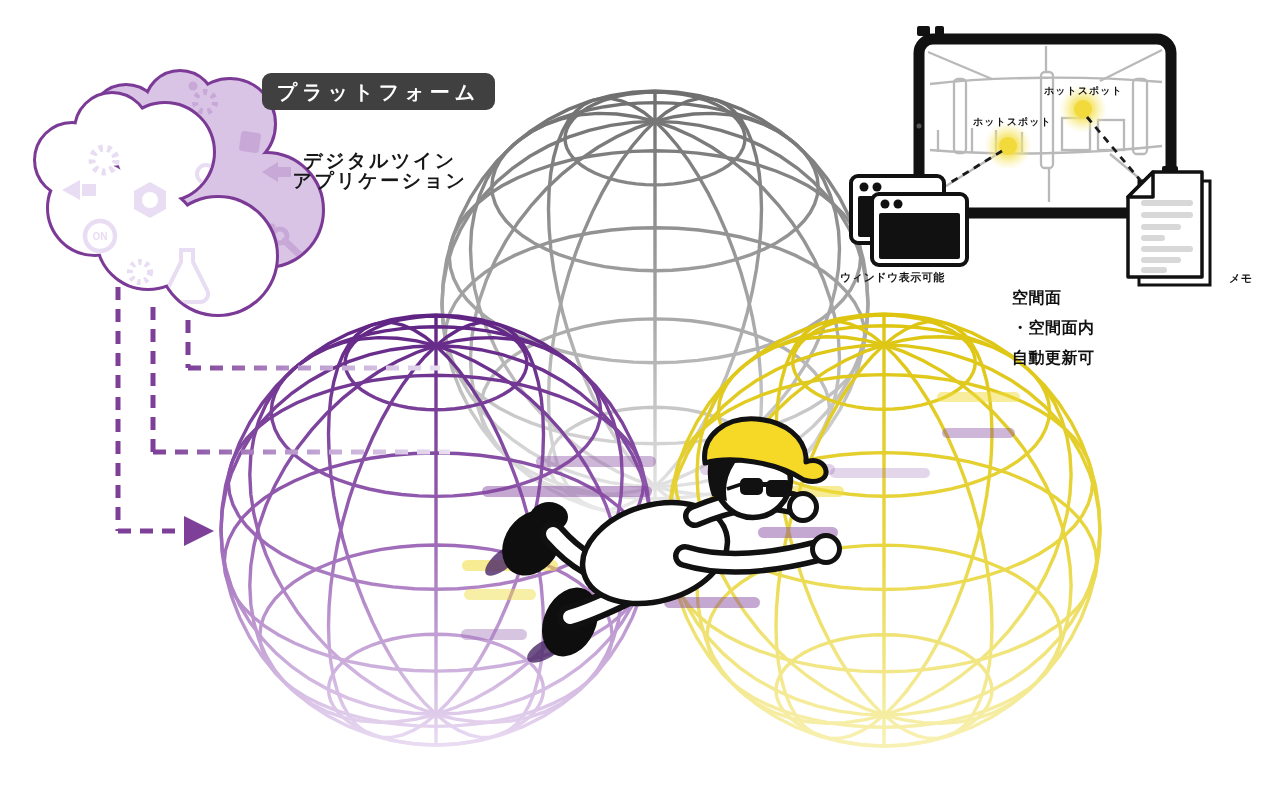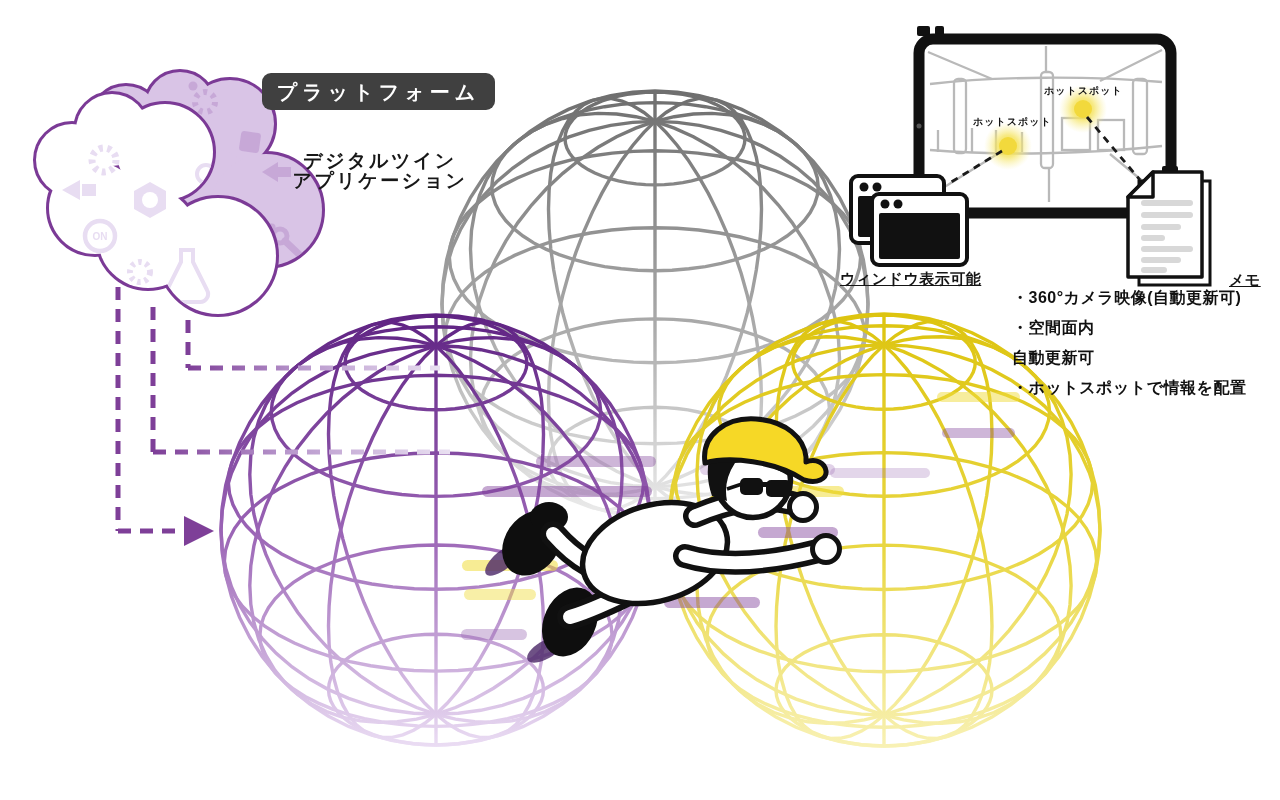--- a/index.html
+++ b/index.html
@@ -6,21 +6,21 @@
   #stage{position:relative;width:1280px;height:800px;overflow:hidden;background:#fff;
          font-family:"Liberation Sans","DejaVu Sans",sans-serif;}
   #art{position:absolute;left:0;top:0;}
   .txt{position:absolute;color:#151515;font-weight:700;white-space:nowrap;}
   .badge{position:absolute;left:262px;top:73px;width:233px;height:37px;border-radius:9px;
          background:#404040;color:#fff;font-size:20px;font-weight:700;letter-spacing:5px;
          text-align:center;line-height:38px;}
   .subtitle{position:absolute;width:226px;text-align:center;font-size:19px;font-weight:700;
             letter-spacing:2.5px;color:#171717;}
   .hotspot-label{font-size:10px;letter-spacing:1px;}
-  .small-caption{font-size:15px;letter-spacing:0.5px;text-decoration:underline;}
+  .small-caption{font-size:11px;letter-spacing:0.5px;}
   .info{position:absolute;left:1012px;top:288px;}
   .info div{font-size:16px;font-weight:700;color:#111;letter-spacing:0.5px;margin-bottom:9px;
             white-space:nowrap;}
 </style>
 </head>
 <body>
 
 <div id="stage">
 
 <svg id="art" width="1280" height="800" viewBox="0 0 1280 800">
@@ -312,19 +312,18 @@
 <div class="badge">プラットフォーム</div>
 <div class="subtitle" style="left:267px;top:124px;margin-top:24px;">デジタルツイン</div>
 <div class="subtitle" style="left:267px;top:168px;">アプリケーション</div>
 
 <div class="txt hotspot-label" style="left:973px;top:115px;">ホットスポット</div>
 <div class="txt hotspot-label" style="left:1044px;top:84px;">ホットスポット</div>
 <div class="txt small-caption" style="left:840px;top:270px;">ウィンドウ表示可能</div>
 <div class="txt small-caption" style="left:1229px;top:271px;">メモ</div>
 
 <div class="info">
-  <div>・360°カメラ映像(自動更新可)</div>
+  <div>空間面</div>
   <div>・空間面内</div>
   <div>自動更新可</div>
-  <div>・ホットスポットで情報を配置</div>
 </div>
 
 </div>
 
 </body></html>

